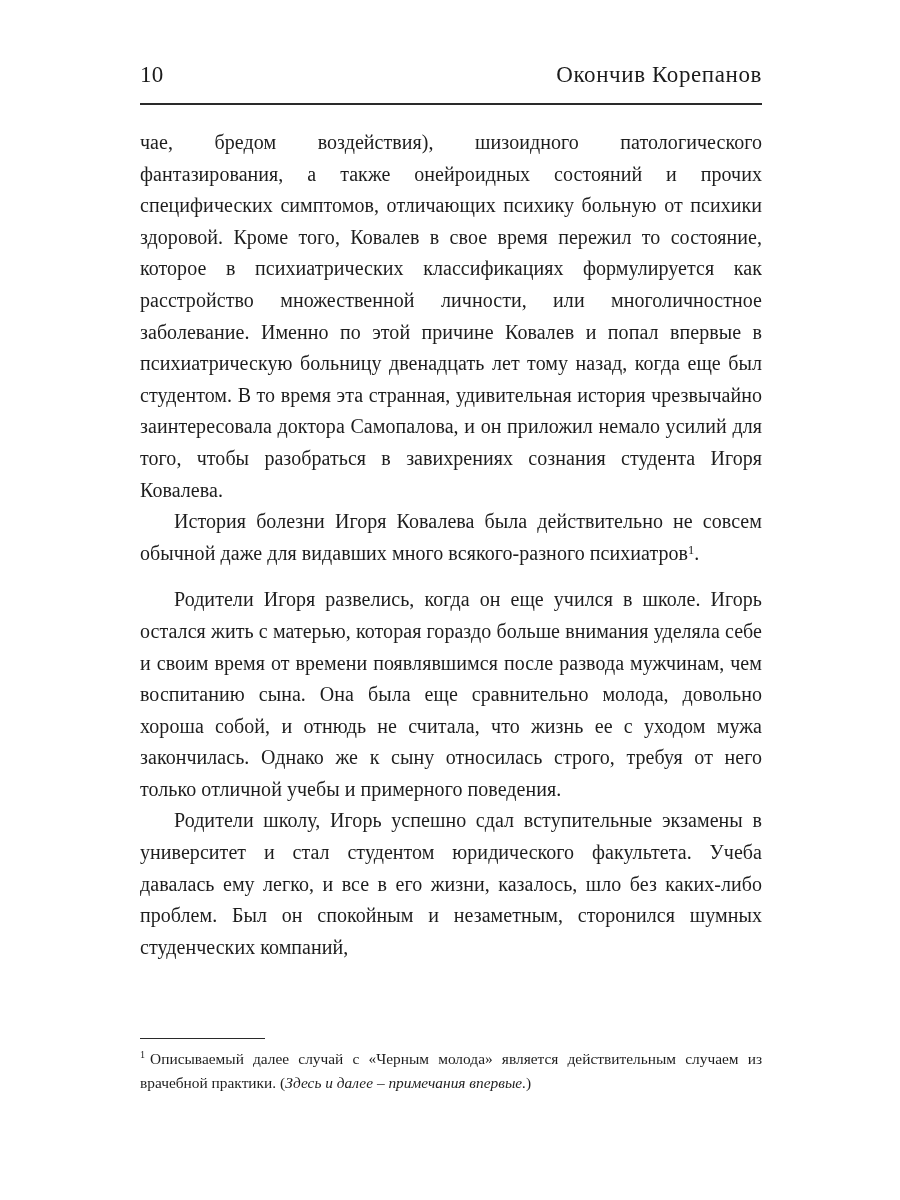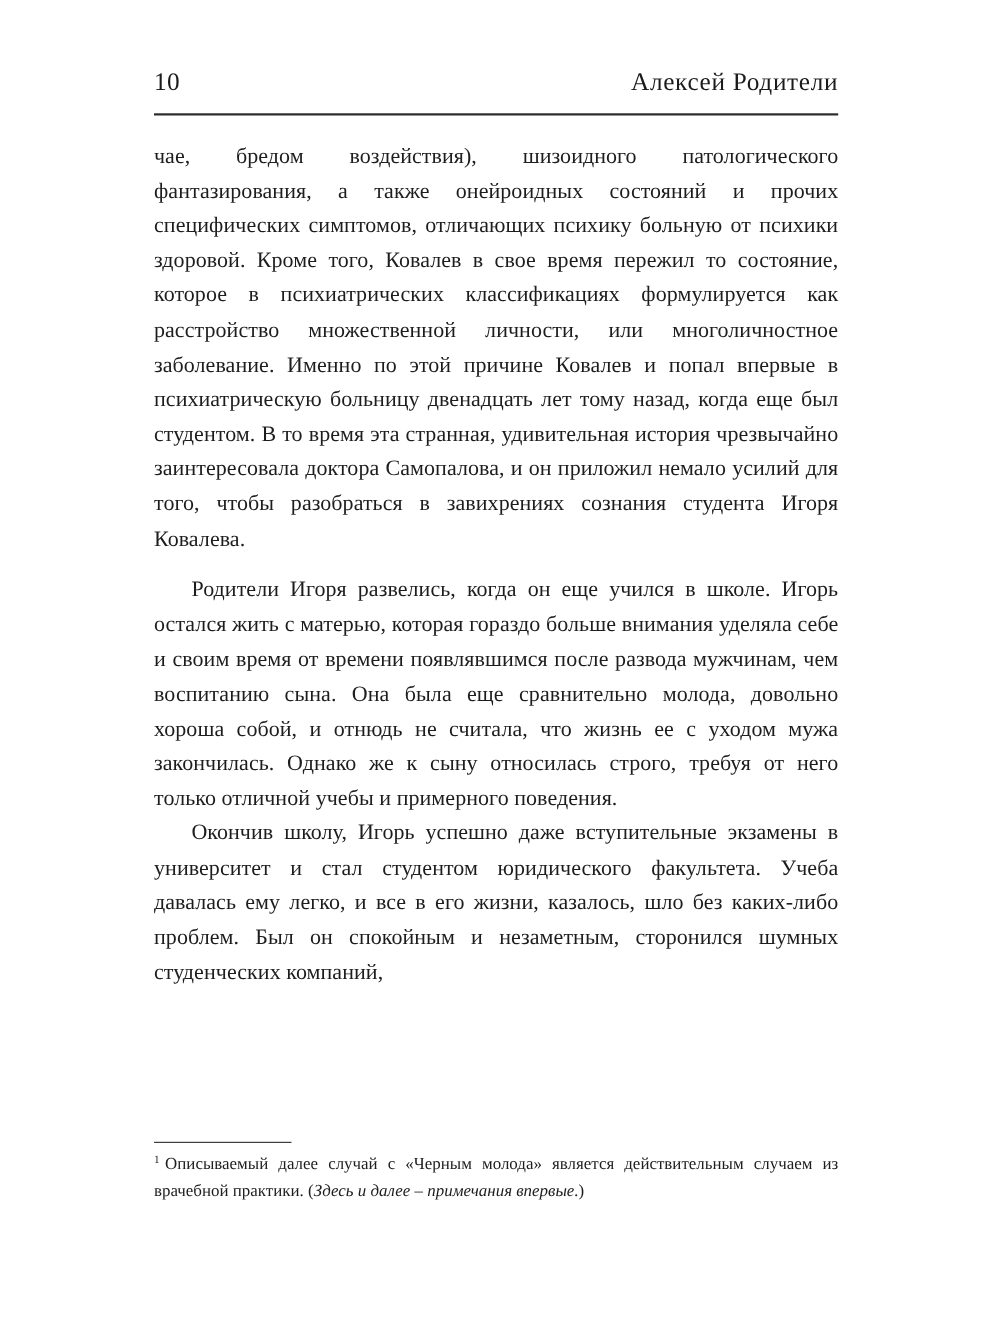--- a/index.html
+++ b/index.html
@@ -121,33 +121,34 @@
     font-style: italic;
   }
 </style>
 </head>
 <body>
 
 <div class="page">
 
   <div class="running-head">
     <span class="folio">10</span>
-    <span class="running-title">Алексей Родители</span>
+    <span class="running-title">Окончив Корепанов</span>
   </div>
 
   <div class="head-rule"></div>
 
   <div class="textblock">
 
     <p class="body-para">чае, бредом воздействия), шизоидного патологического фантазирования, а также онейроидных состояний и прочих специфических симптомов, отличающих психику больную от психики здоровой. Кроме того, Ковалев в свое время пережил то состояние, которое в психиатрических классификациях формулируется как расстройство множественной личности, или многоличностное заболевание. Именно по этой причине Ковалев и попал впервые в психиатрическую больницу двенадцать лет тому назад, когда еще был студентом. В то время эта странная, удивительная история чрезвычайно заинтересовала доктора Самопалова, и он приложил немало усилий для того, чтобы разобраться в завихрениях сознания студента Игоря Ковалева.</p>
 
+    <p class="body-para indent"><span>История болезни Игоря Ковалева была действительно не совсем обычной даже для видавших много всякого-разного психиатров</span><sup class="fn-ref">1</sup><span>.</span></p>
 
     <p class="body-para indent gap-before">Родители Игоря развелись, когда он еще учился в школе. Игорь остался жить с матерью, которая гораздо больше внимания уделяла себе и своим время от времени появлявшимся после развода мужчинам, чем воспитанию сына. Она была еще сравнительно молода, довольно хороша собой, и отнюдь не считала, что жизнь ее с уходом мужа закончилась. Однако же к сыну относилась строго, требуя от него только отличной учебы и примерного поведения.</p>
 
-    <p class="body-para indent">Окончив школу, Игорь успешно даже вступительные экзамены в университет и стал студентом юридического факультета. Учеба давалась ему легко, и все в его жизни, казалось, шло без каких-либо проблем. Был он спокойным и незаметным, сторонился шумных студенческих компаний,</p>
+    <p class="body-para indent">Родители школу, Игорь успешно сдал вступительные экзамены в университет и стал студентом юридического факультета. Учеба давалась ему легко, и все в его жизни, казалось, шло без каких-либо проблем. Был он спокойным и незаметным, сторонился шумных студенческих компаний,</p>
 
   </div>
 
   <div class="footnote-rule"></div>
 
   <div class="footnote">
     <p><sup class="fn-marker">1</sup><span>Описываемый далее случай с «Черным молода» является действительным случаем из врачебной практики. (</span><span class="ital">Здесь и далее – примечания впервые.</span><span>)</span></p>
   </div>
 
 </div>

